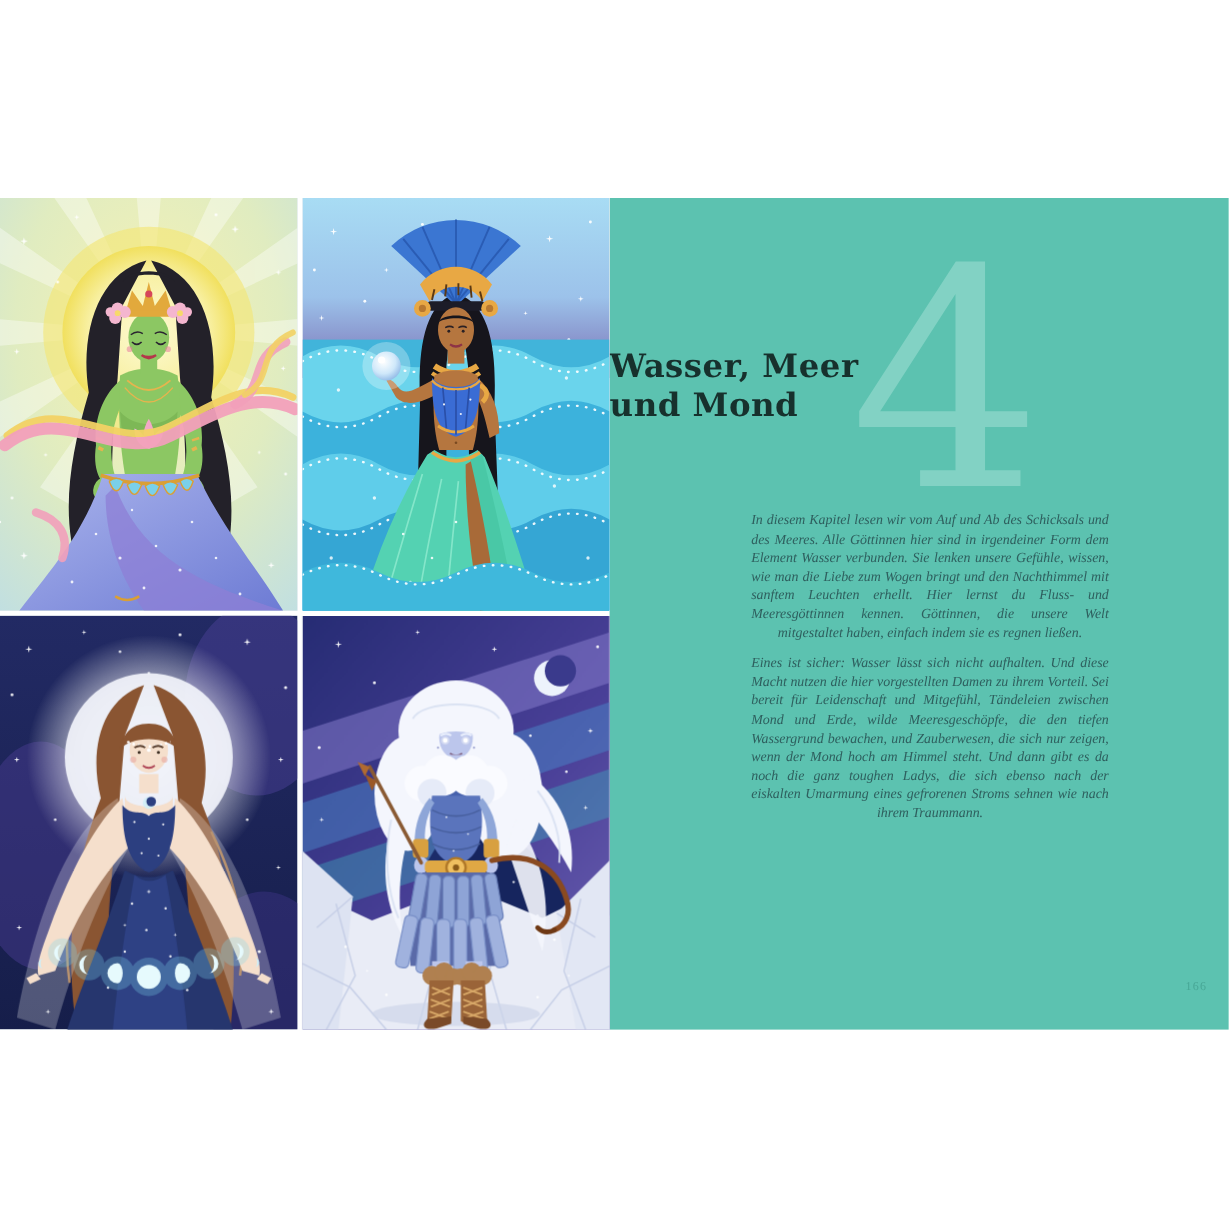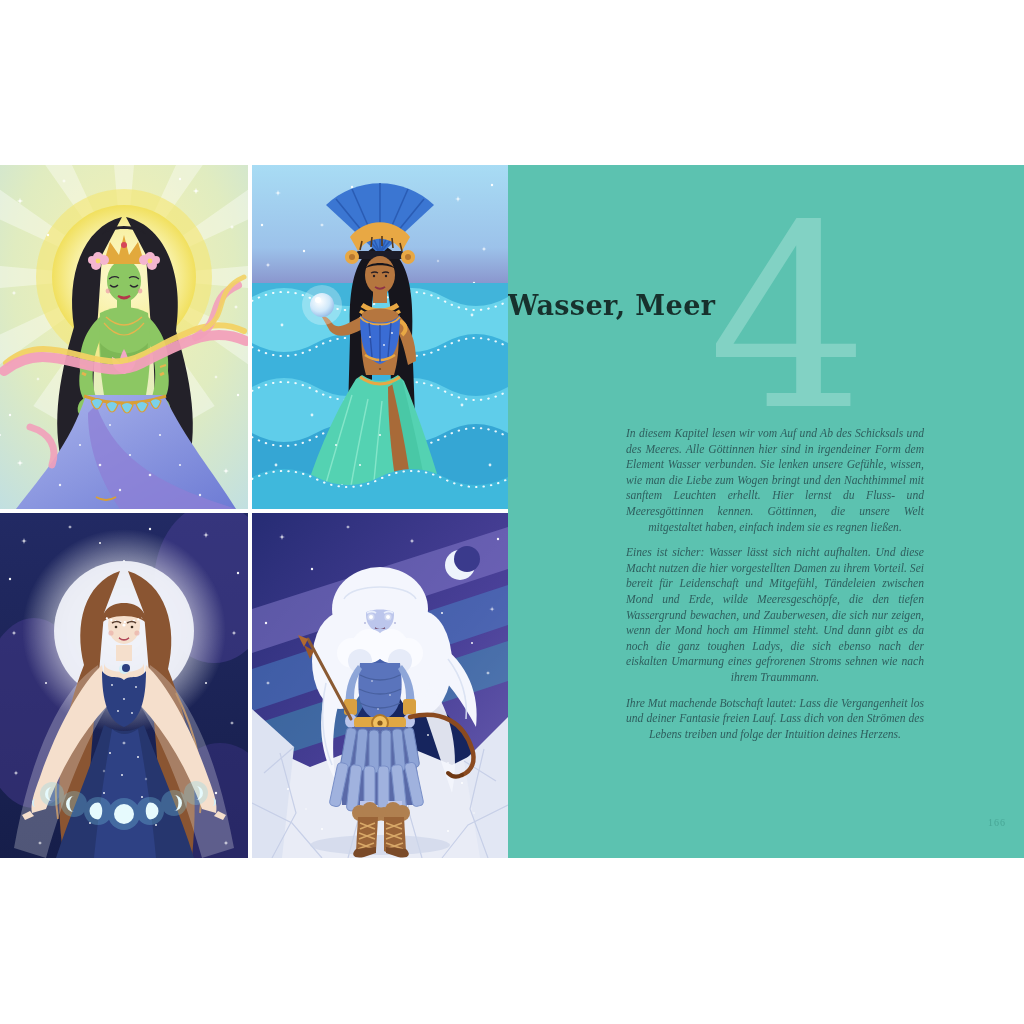--- a/index.html
+++ b/index.html
@@ -612,22 +612,21 @@
             <path d="M104,336 C98,342 102,346 112,344 L124,340 L124,334 Z" fill="#7a4a28"></path>
             <path d="M154,336 C160,342 156,346 146,344 L134,340 L134,334 Z" fill="#7a4a28"></path>
           </g>
         </g>
       </svg>
     </div>
   </div>
 
   <div class="teal-page">
     <div class="chapter-numeral">4</div>
-    <h1 class="chapter-title"><span>Wasser, Meer</span><br></h1>
+    <h1 class="chapter-title"><span>Wasser, Meer</span><br><span>und Mond</span></h1>
     <div class="body-text">
       <p>In diesem Kapitel lesen wir vom Auf und Ab des Schicksals und des Meeres. Alle Göttinnen hier sind in irgendeiner Form dem Element Wasser verbunden. Sie lenken unsere Gefühle, wissen, wie man die Liebe zum Wogen bringt und den Nachthimmel mit sanftem Leuchten erhellt. Hier lernst du Fluss- und Meeresgöttinnen kennen. Göttinnen, die unsere Welt mitgestaltet haben, einfach indem sie es regnen ließen.</p>
       <p>Eines ist sicher: Wasser lässt sich nicht aufhalten. Und diese Macht nutzen die hier vorgestellten Damen zu ihrem Vorteil. Sei bereit für Leidenschaft und Mitgefühl, Tändeleien zwischen Mond und Erde, wilde Meeresgeschöpfe, die den tiefen Wassergrund bewachen, und Zauberwesen, die sich nur zeigen, wenn der Mond hoch am Himmel steht. Und dann gibt es da noch die ganz toughen Ladys, die sich ebenso nach der eiskalten Umarmung eines gefrorenen Stroms sehnen wie nach ihrem Traummann.</p>
-      <p>Ihre Mut machende Botschaft lautet: Lass die Vergangenheit los und deiner Fantasie freien Lauf. Lass dich von den Strömen des Lebens treiben und folge der Intuition deines Herzens.</p>
     </div>
     <div class="page-number">166</div>
   </div>
 
 </div>
 
 </body></html>

